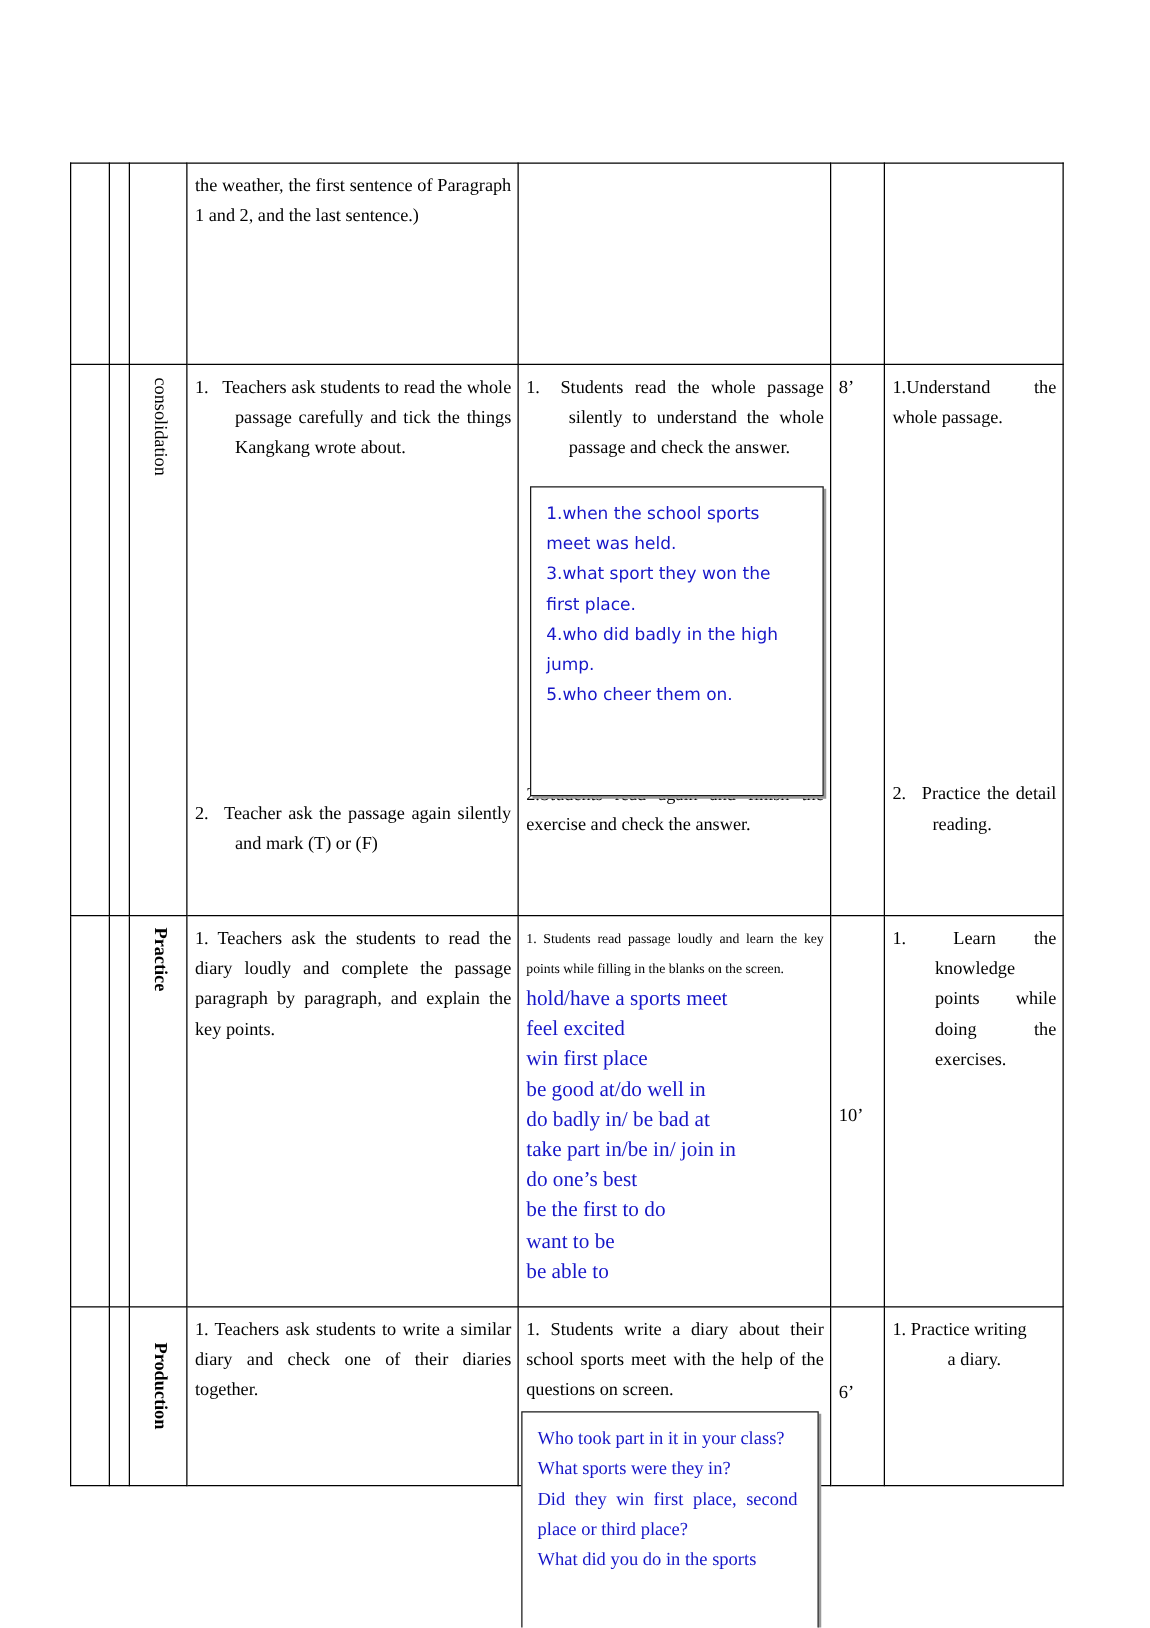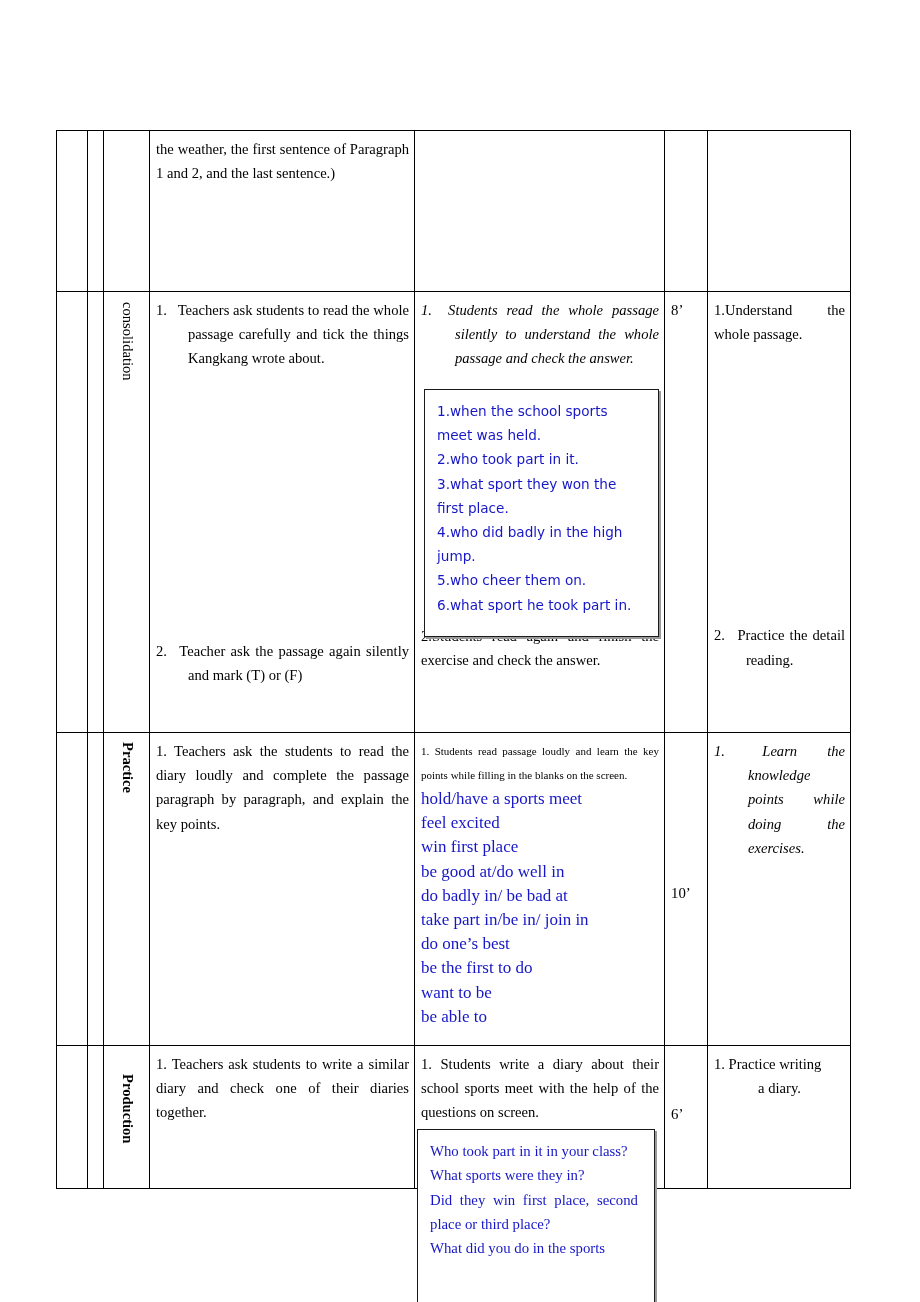--- a/index.html
+++ b/index.html
@@ -57,21 +57,20 @@
   }
   .just { text-align: justify; text-align-last: left; }
   .blue { color: #1616c8; }
   .indent-hang {
     padding-left: 32px;
     text-indent: -32px;
   }
   .indent-hang2 {
     padding-left: 34px;
     text-indent: -34px;
-    font-style: italic;
   }
 
   
   .rot-wrap {
     position: relative;
     height: 100%;
     width: 100%;
   }
   .rot-label {
     position: absolute;
@@ -255,25 +254,23 @@
           <div class="centerish">a diary.</div>
         </div>
       </td>
     </tr>
   </tbody>
     </table>
 
   <div class="qbox" id="qbox-consolidation">
     <div class="qb-inner">
       <span class="qline">1.when the school sports meet was held.</span>
-      <span class="qline">2.who took part in it.</span>
       <span class="qline">3.what sport they won the first place.</span>
       <span class="qline">4.who did badly in the high jump.</span>
       <span class="qline">5.who cheer them on.</span>
-      <span class="qline">6.what sport he took part in.</span>
     </div>
   </div>
 
   <div class="qbox" id="qbox-production">
     <div class="qb-inner">
       <div>Who took part in it in your class?</div>
       <div style="text-align-last:left">What sports were they in?</div>
       <div>Did they win first place, second place or third place?</div>
       <div style="text-align-last:left">What did you do in the sports</div>
     </div>

